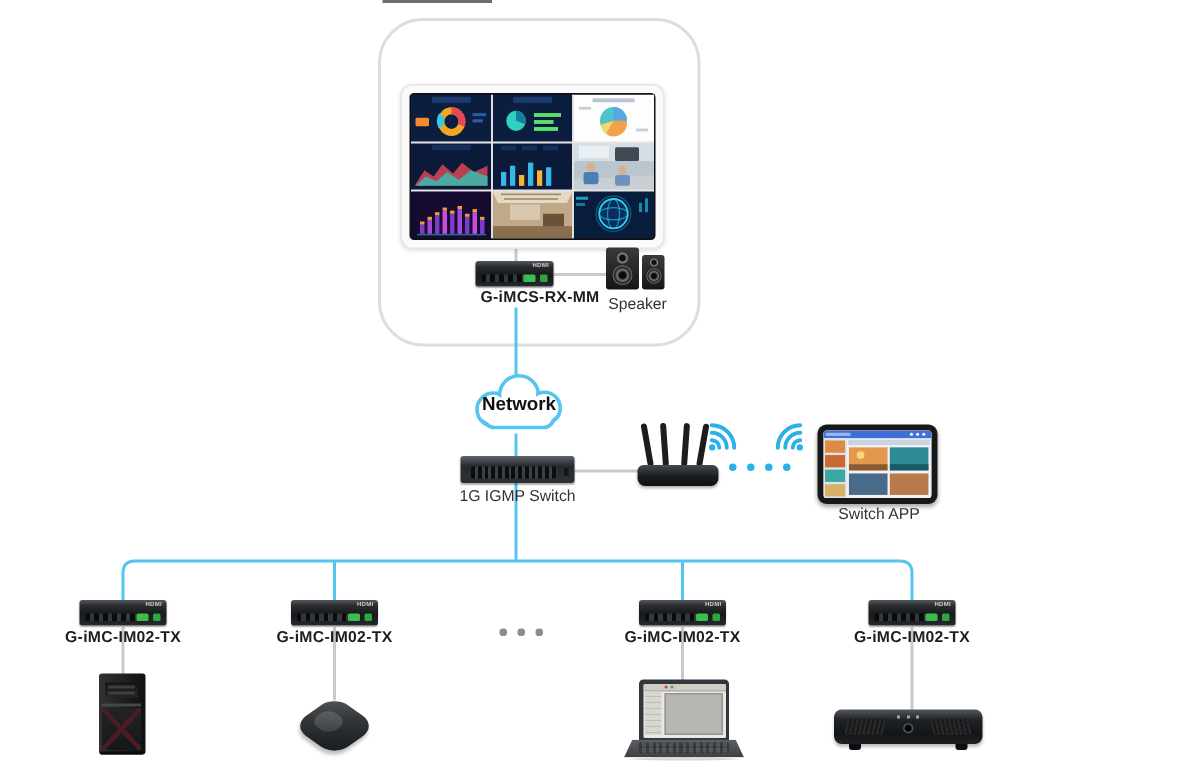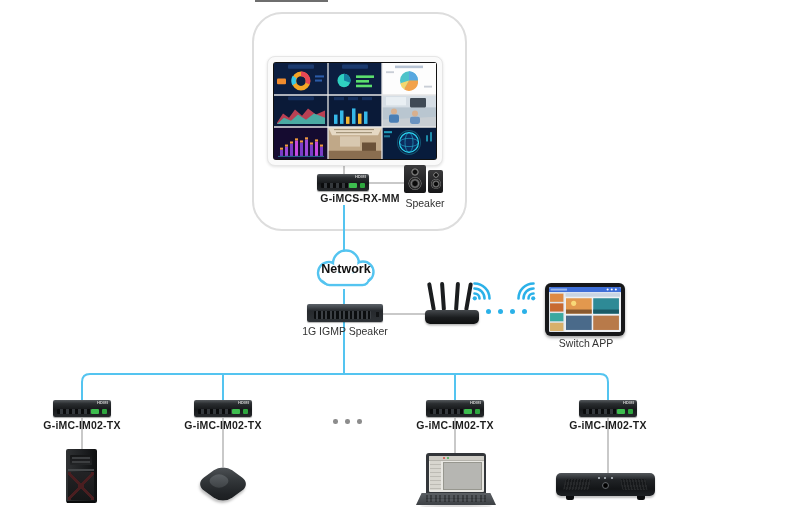--- a/index.html
+++ b/index.html
@@ -324,21 +324,21 @@
         <rect x="16.6" y="27.6" width="42.8" height="9.8" rx="4.9"></rect>
       </g>
     </svg>
   </div>
   <div id="cloud-label" class="abs lbl">Network</div>
 
   <div id="switch" class="abs dev">
     <span class="prow"></span>
     <span class="led"></span>
   </div>
-  <div class="abs lbl plain" style="left:295px;top:325px;width:100px;">1G IGMP Speaker</div>
+  <div class="abs lbl plain" style="left:295px;top:325px;width:100px;">1G IGMP Switch</div>
 
   <div id="router" class="abs dev">
     <i class="ant" style="left:8px;transform:rotate(-10deg);"></i>
     <i class="ant" style="left:18px;transform:rotate(-4deg);"></i>
     <i class="ant" style="left:30px;transform:rotate(4deg);"></i>
     <i class="ant" style="left:40px;transform:rotate(10deg);"></i>
     <div class="body"></div>
   </div>
 
   <div id="wifi-1" class="abs dev wifi" style="left:470px;top:279px;">

